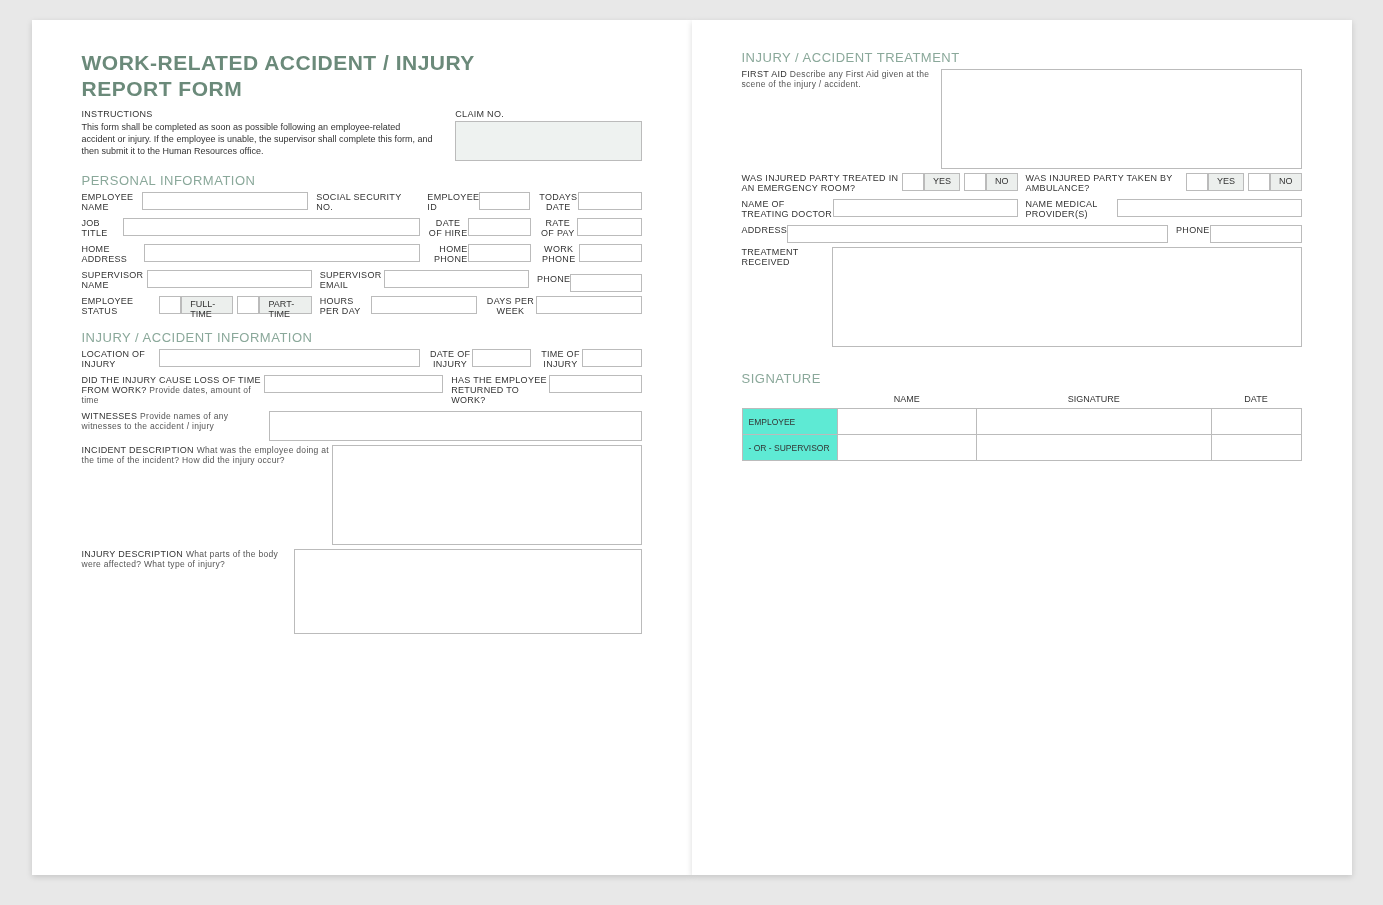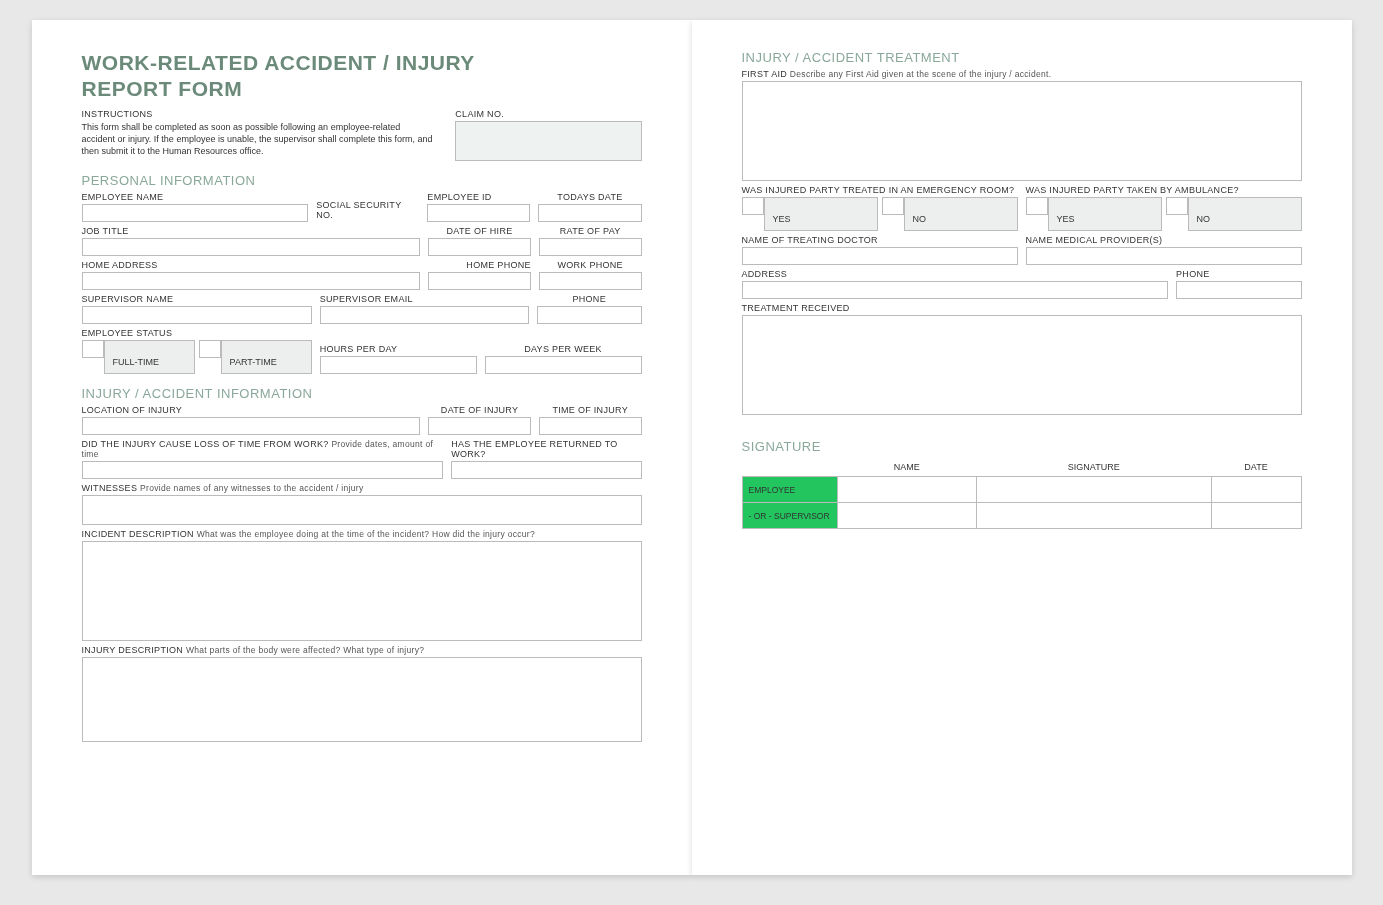--- a/index.html
+++ b/index.html
@@ -66,55 +66,55 @@
 .field-box.textarea-sm { height: 30px; }
 .field-box.textarea-md { height: 85px; }
 .field-box.textarea-lg { height: 100px; }
 .field-box.claim { background: #eef2f0; height: 40px; }
 .row {
   display: flex;
   gap: 8px;
   margin-bottom: 4px;
   align-items: flex-end;
 }
-.col { display: flex; flex-direction: column; }
+.col { display: flex; flex-direction: row; }
 .f1 { flex: 1; } .f2 { flex: 2; } .f1_5 { flex: 1.5; }
 .check-cell {
   border: 1px solid #bbb;
   height: 18px;
   width: 22px;
   background: #fff;
 }
 .check-label {
   border: 1px solid #bbb;
   height: 18px;
   flex: 1;
   background: #ecefed;
-  padding: 16px 8px;
+  padding: 2px 8px;
   font-size: 9px;
 }
 .status-group {
   display: flex;
   flex: 1;
 }
 .sig-table {
   width: 100%;
   border-collapse: collapse;
   margin-top: 4px;
 }
 .sig-table th, .sig-table td {
   border: 1px solid #bbb;
   font-size: 9px;
   font-weight: normal;
   padding: 4px 6px;
   text-align: left;
 }
 .sig-table th.center { text-align: center; }
 .sig-table .row-head {
-  background: #22c55e;
+  background: #5eead4;
   width: 95px;
   text-align: left;
   font-size: 8.5px;
 }
 .sig-table td { height: 26px; }
 </style>
 </head>
 <body>
 
 <div class="pages">

